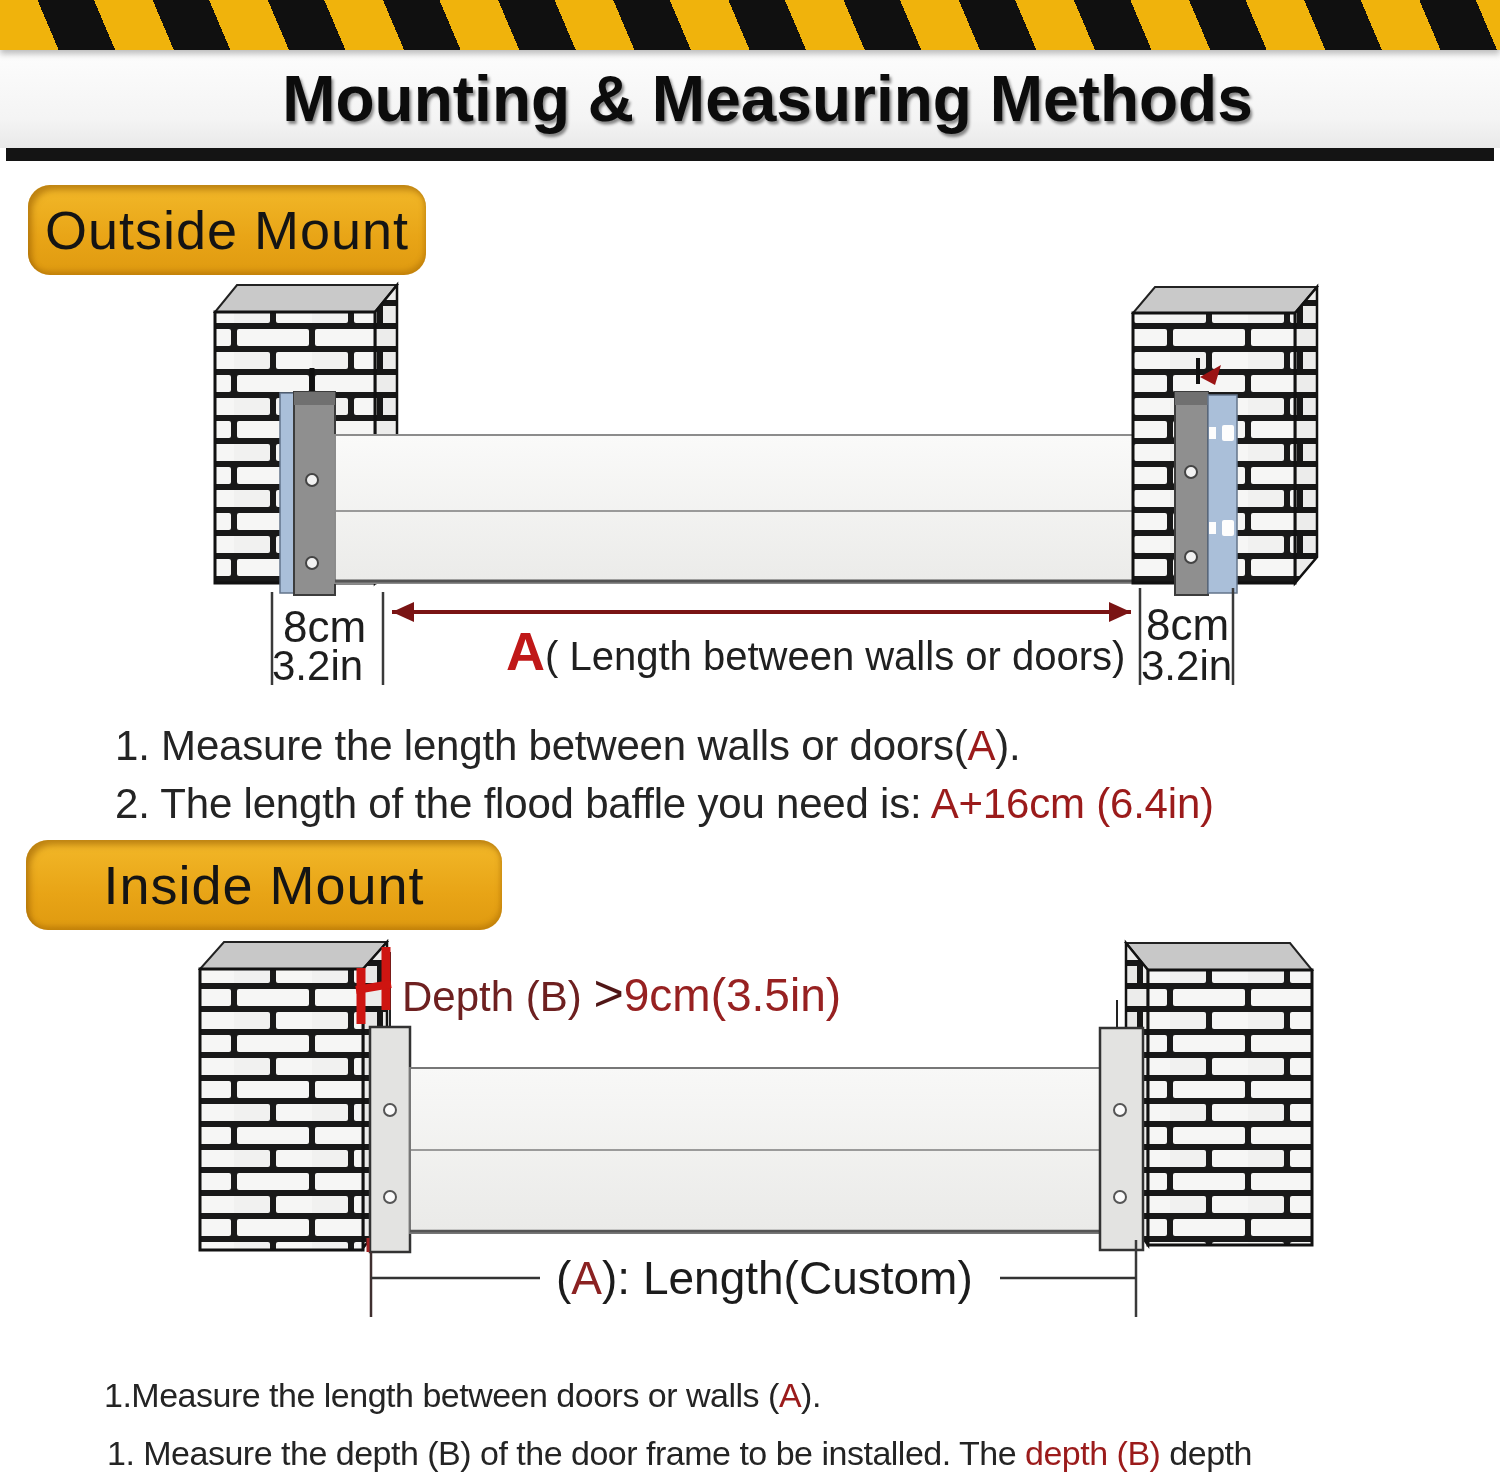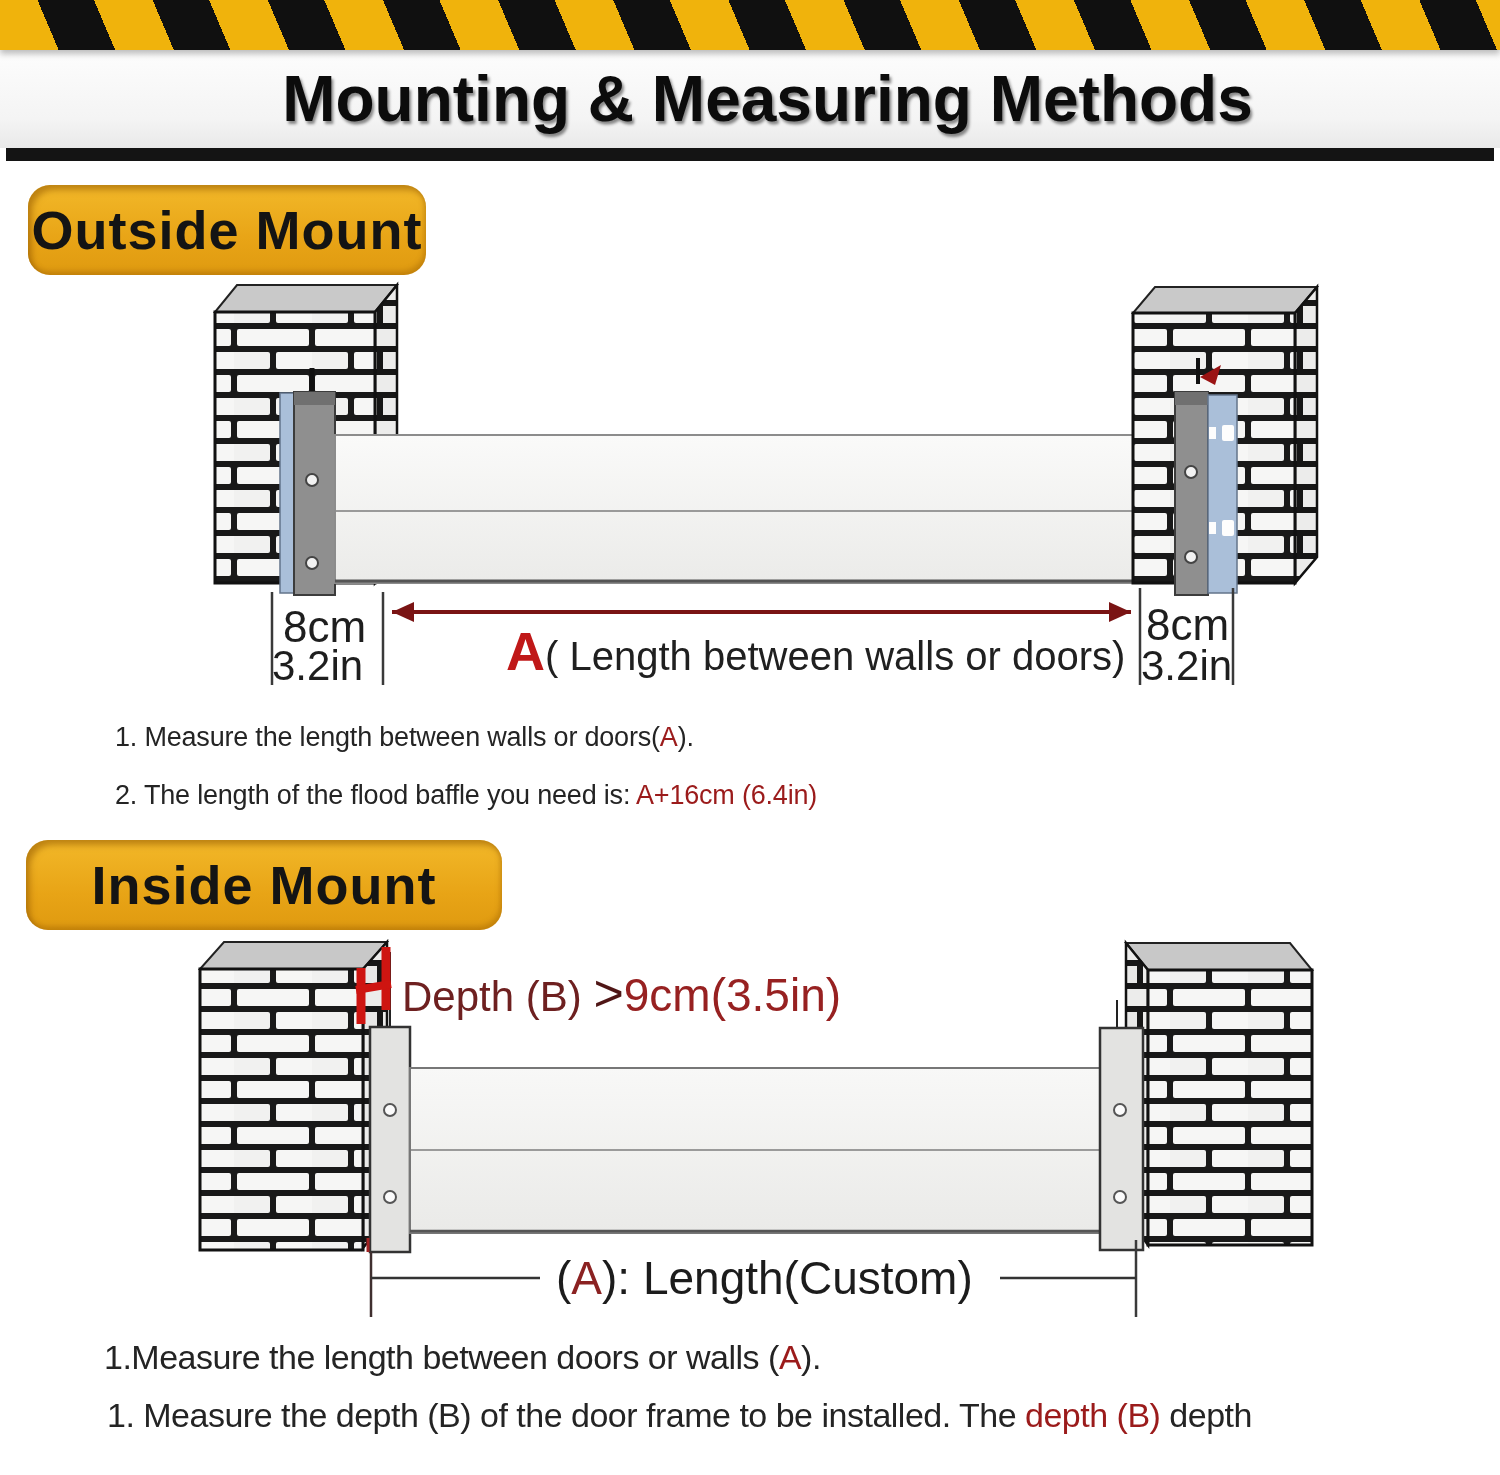--- a/index.html
+++ b/index.html
@@ -16,29 +16,29 @@
         background:linear-gradient(180deg,#fdfdfd 0%,#f4f4f4 70%,#e9e9e9 100%);
         display:flex;align-items:center;justify-content:center;padding-left:35px;}
   .title-band .title{font-size:64px;font-weight:700;color:#0c0c0c;letter-spacing:0;
         text-shadow:2px 3px 3px rgba(0,0,0,.45);}
   .black-bar{position:absolute;top:148px;left:6px;right:6px;height:13px;background:#141414;z-index:1;}
 
   
   .badge{position:absolute;border-radius:22px;
         background:linear-gradient(180deg,#f2b829 0%,#e8a416 60%,#df9a10 100%);
         box-shadow:inset 4px 5px 6px rgba(146,88,0,.55), inset -2px -4px 5px rgba(146,88,0,.35);
-        display:flex;align-items:center;justify-content:center;font-weight:bold;}
+        display:flex;align-items:center;justify-content:center;}
   .badge span{font-size:54px;color:#141414;letter-spacing:1px;}
   #badge-outside{left:28px;top:185px;width:398px;height:90px;}
   #badge-inside{left:26px;top:840px;width:476px;height:90px;}
 
   
   .step{position:absolute;white-space:nowrap;color:#242424;}
-  .step.out{font-size:27px;letter-spacing:-.2px;text-align:center;}
-  .step.in{font-size:34px;letter-spacing:-.5px;}
+  .step.out{font-size:42px;letter-spacing:-.2px;text-align:center;}
+  .step.in{font-size:34px;letter-spacing:-.5px;margin-top:38px;}
   .step .red{color:#9b1b1b;}
 
   
   svg{position:absolute;left:0;overflow:visible;}
   svg text{font-family:"Liberation Sans",sans-serif;}
   .dim-txt{fill:#1e1e1e;font-size:44px;}
   .dim-txt2{fill:#1e1e1e;font-size:42px;}
   .dimA{fill:#c01818;font-size:54px;font-weight:700;}
   .dimRest{fill:#202020;font-size:40px;}
   .depth1{fill:#6e2020;font-size:42px;}

